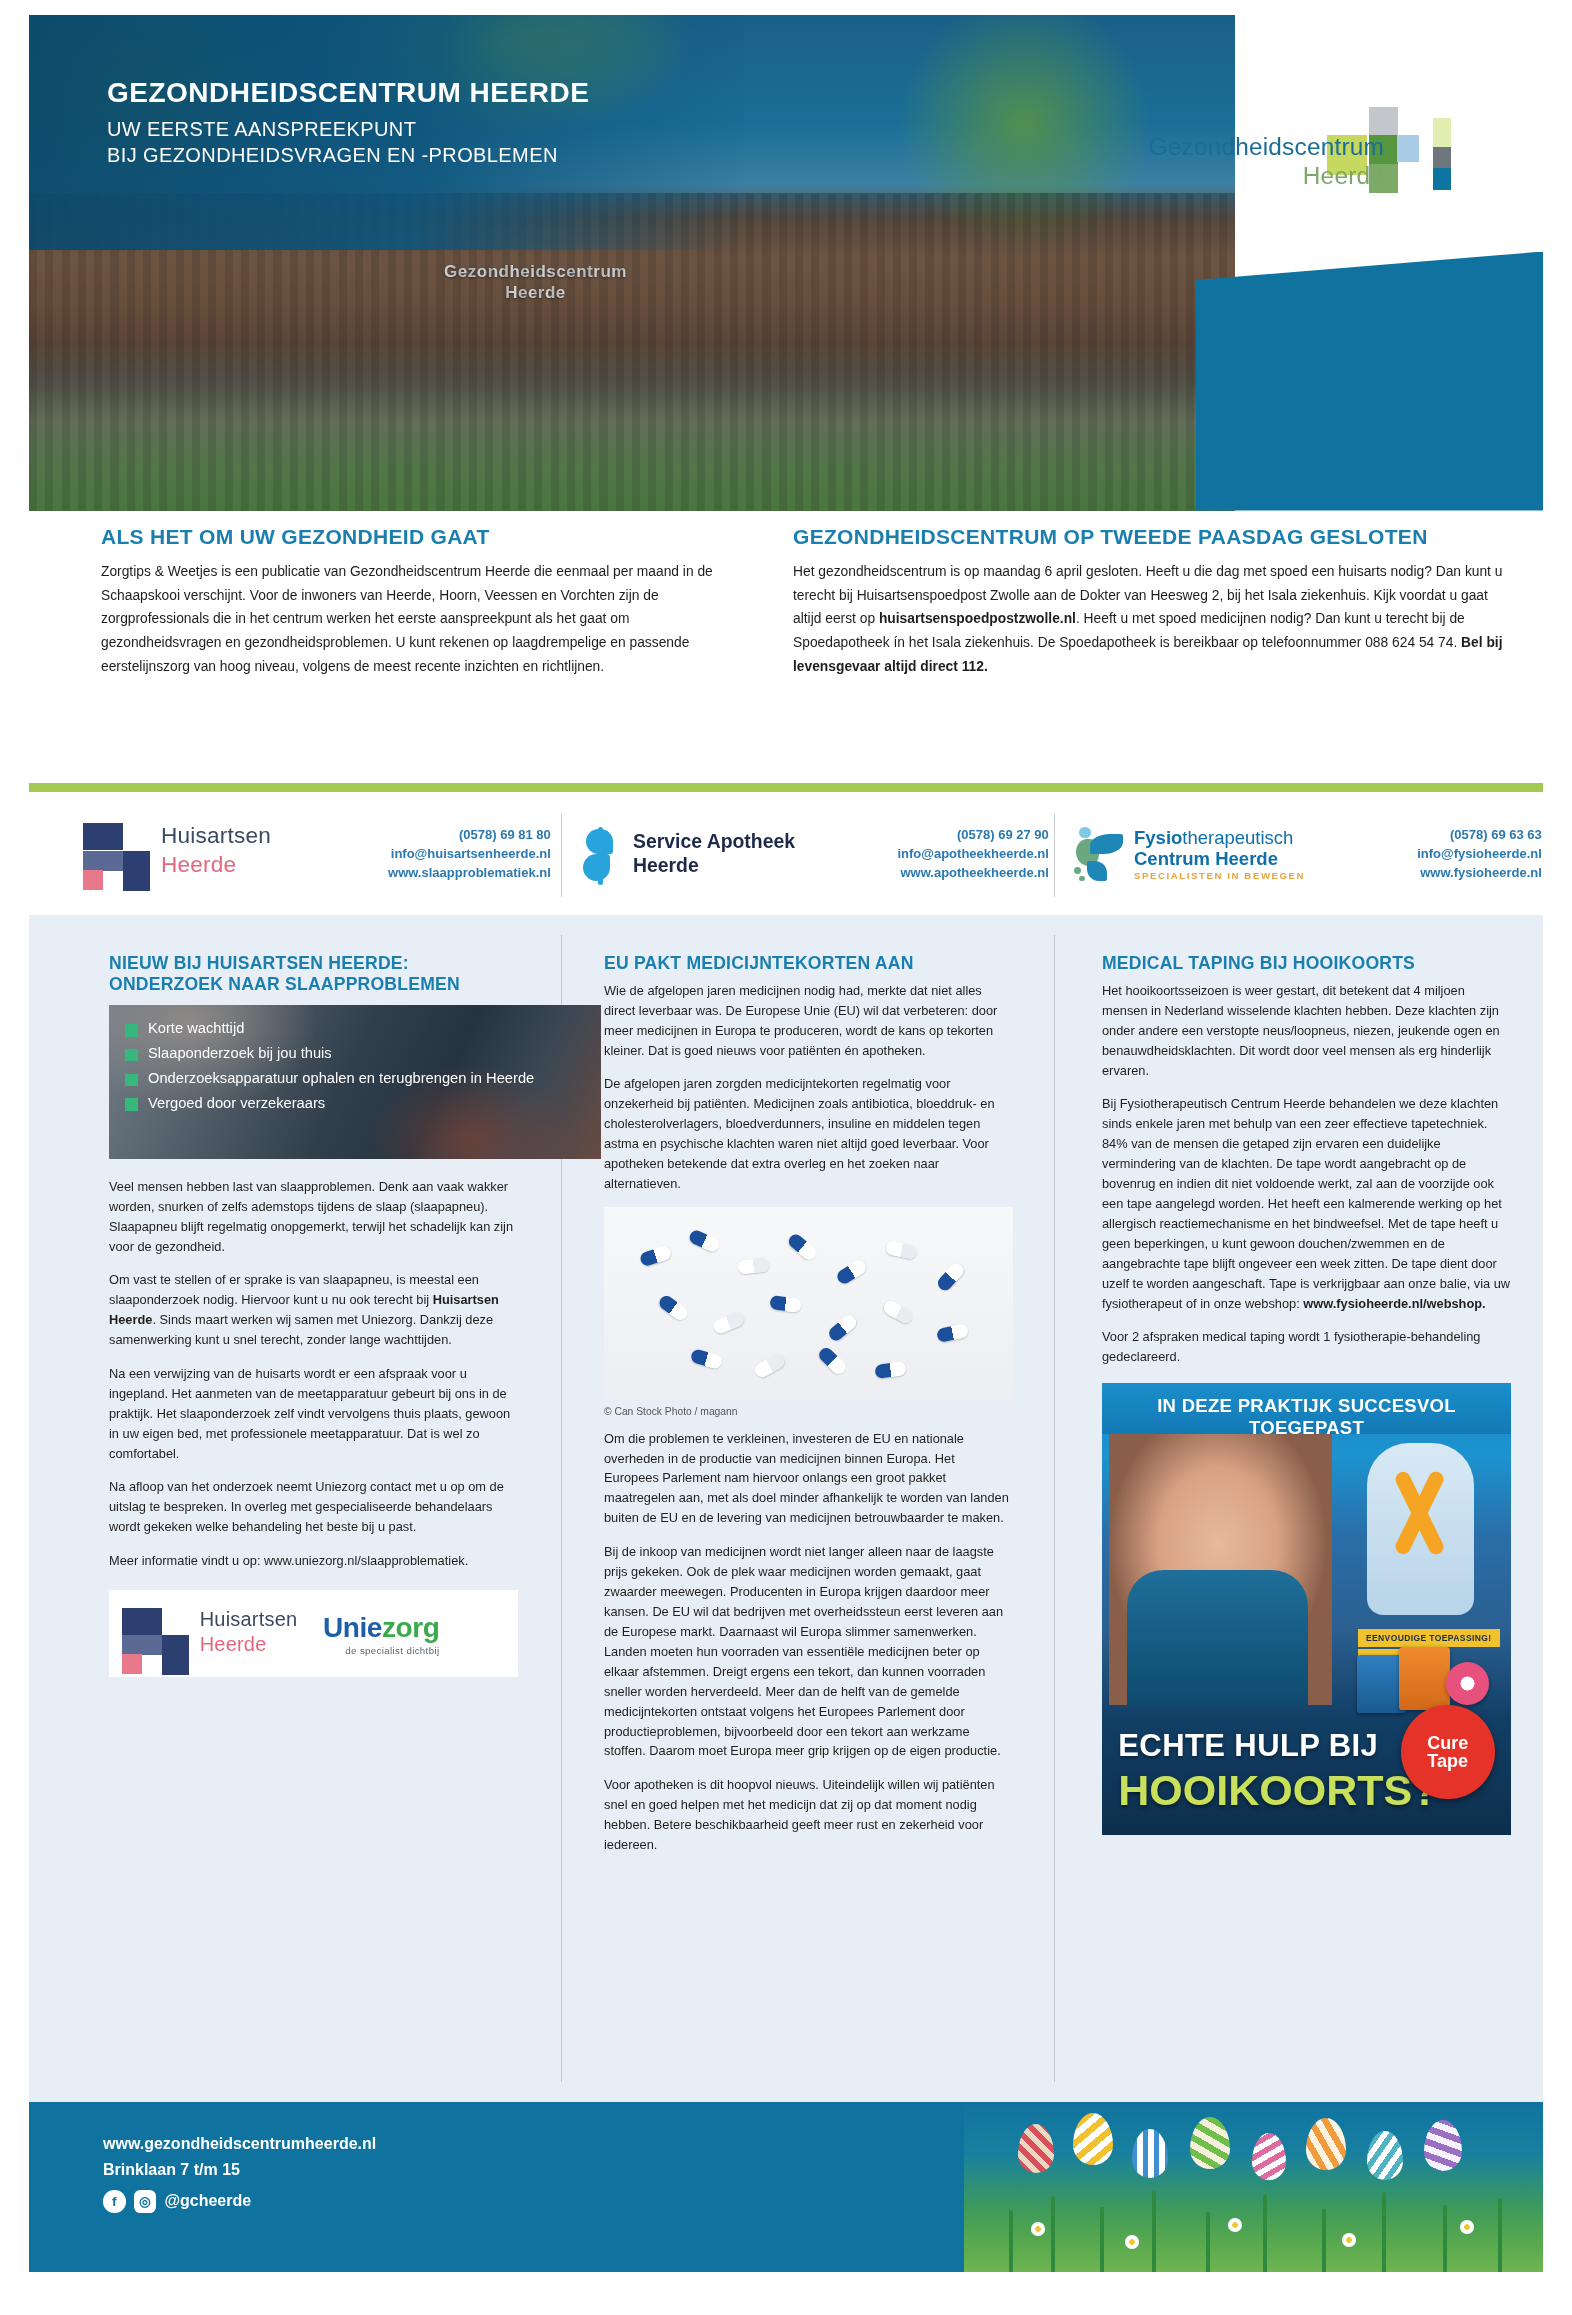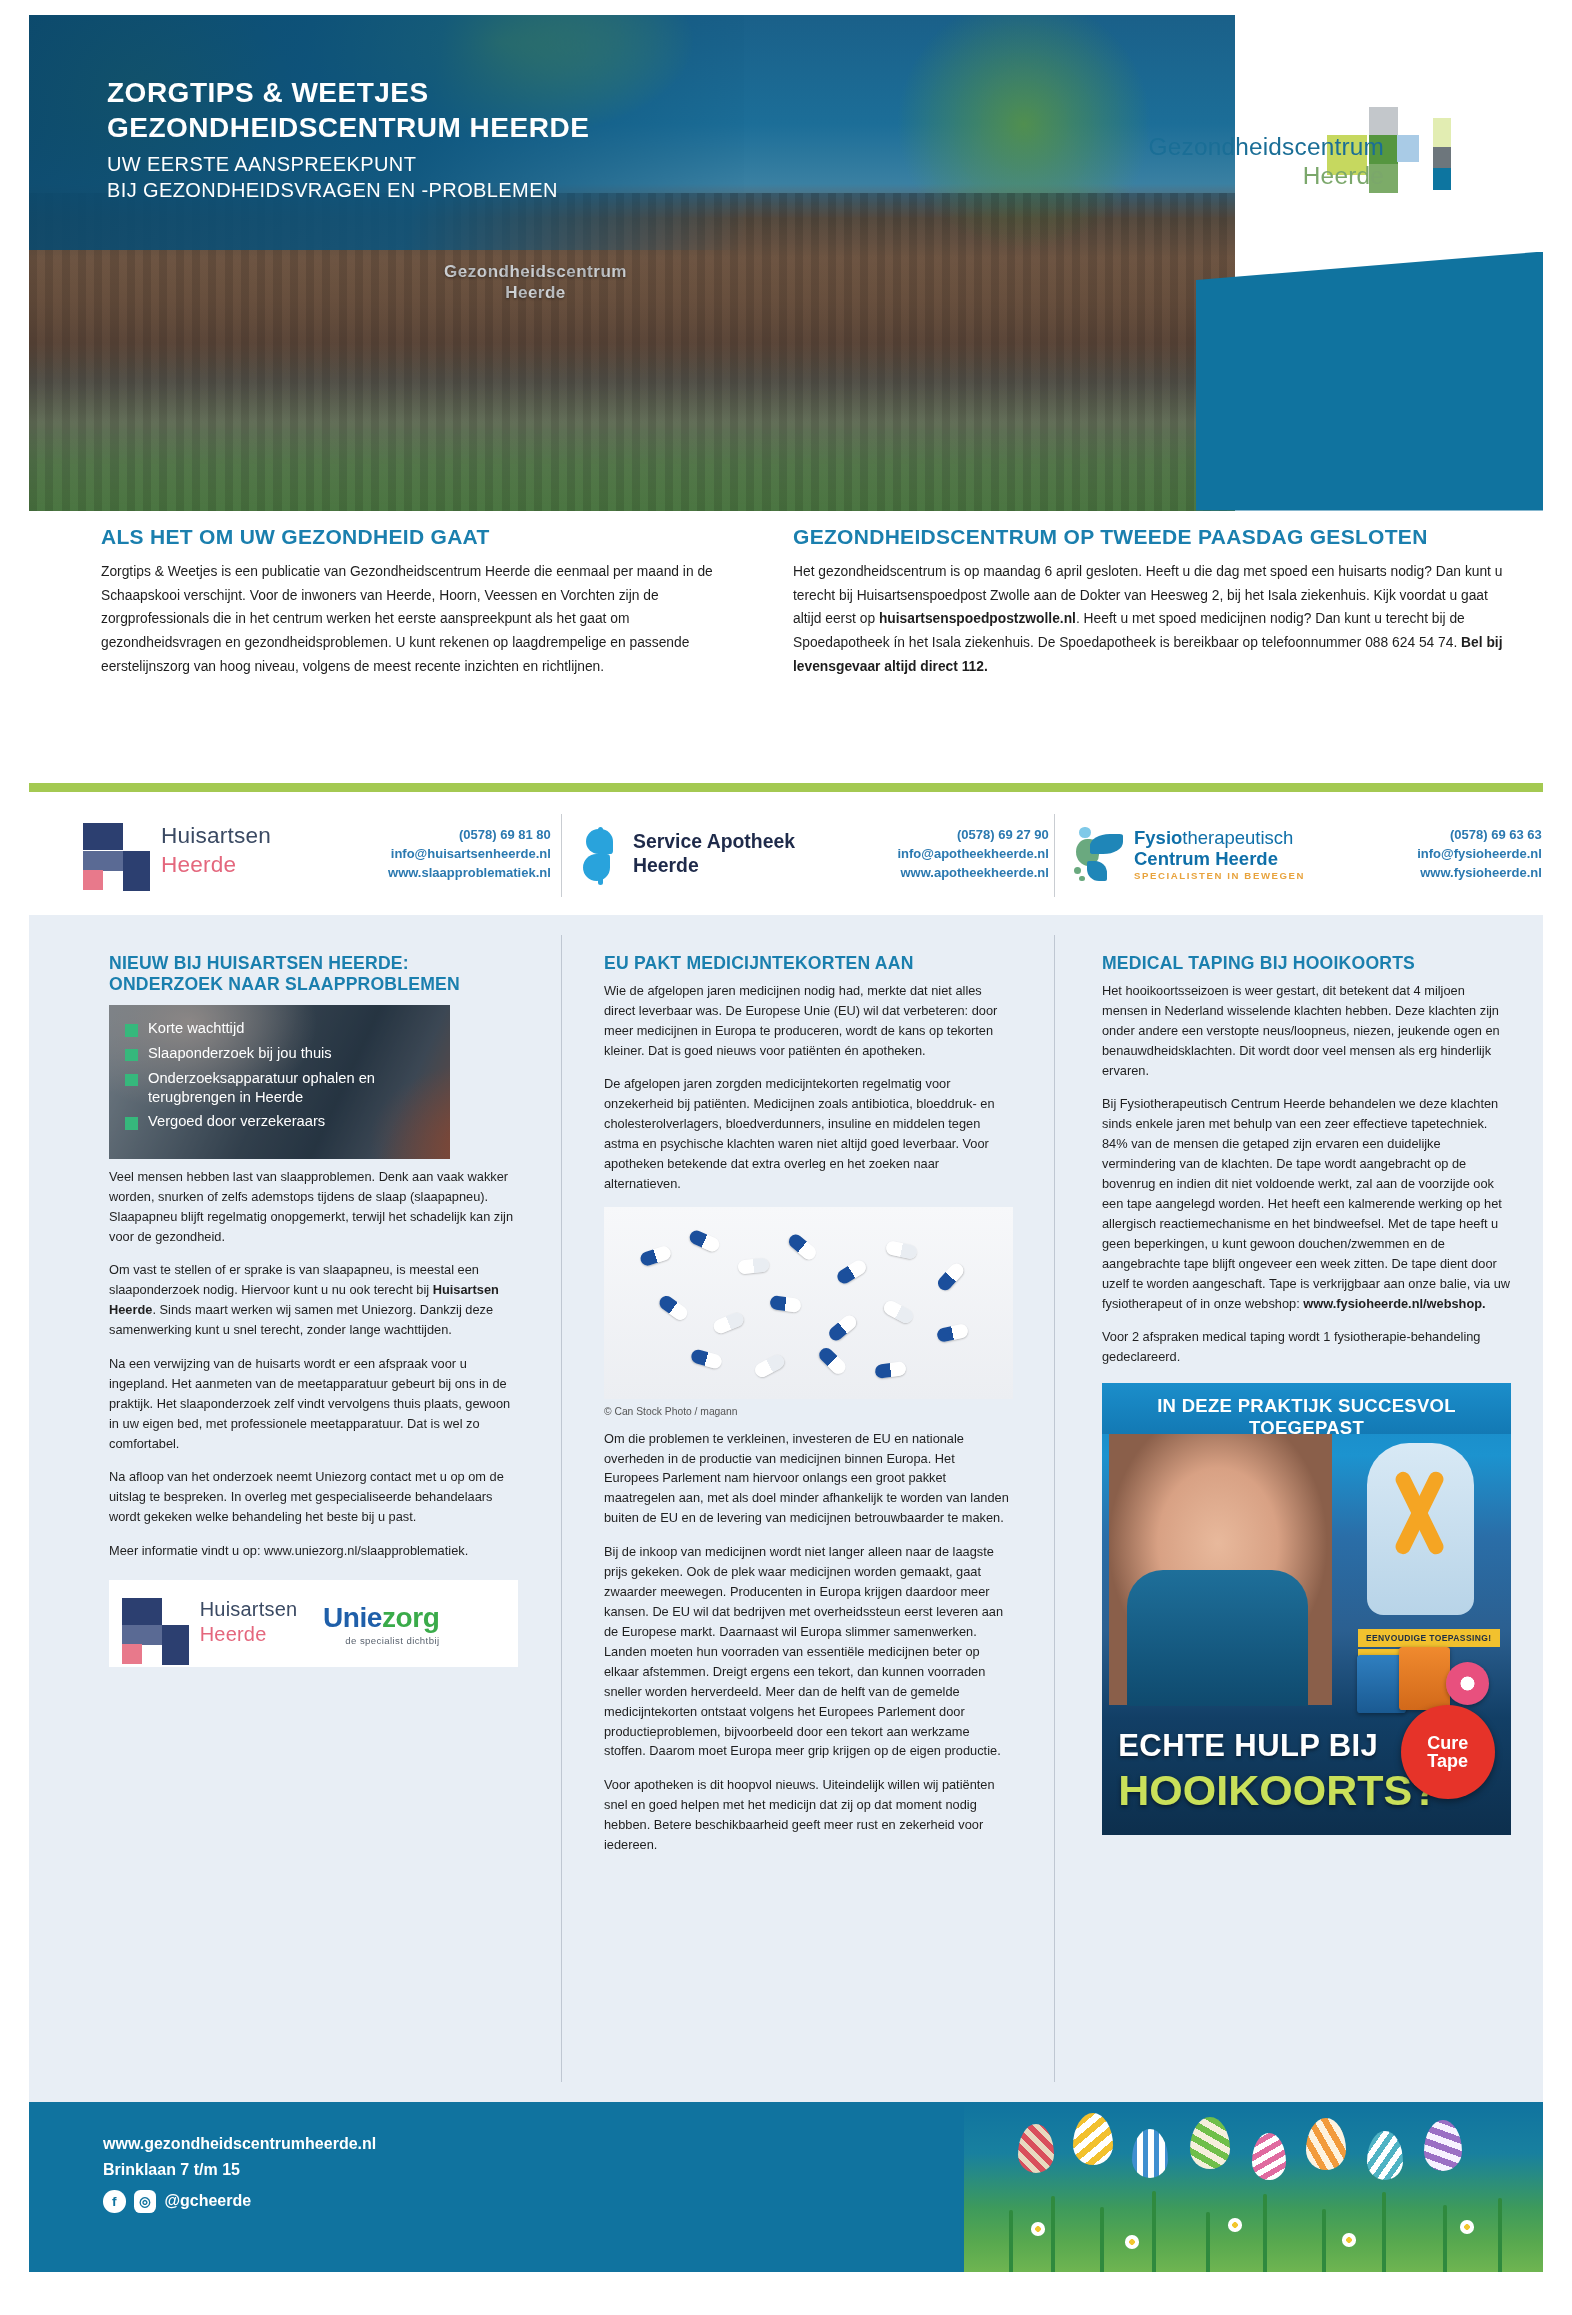--- a/index.html
+++ b/index.html
@@ -110,21 +110,21 @@
   .colA { position: absolute; left: 80px;   top: 38px; width: 409px; }
   .colB { position: absolute; left: 575px;  top: 38px; width: 409px; }
   .colC { position: absolute; left: 1073px; top: 38px; width: 409px; }
   .art-h { color: #1a7fae; font-size: 17.6px; font-weight: 700; line-height: 1.22; letter-spacing: 0.2px; margin-bottom: 6.3px; }
   .art-p { font-size: 12.8px; line-height: 1.56; color: #1f1f1f; margin-bottom: 13.6px; }
   .art-p b { font-weight: 700; }
   .art-p:last-child { margin-bottom: 0; }
 
   
   .sleep-img {
-    position: relative; width: 341px; height: 154px; margin: 9px 0 8px; overflow: hidden;
+    position: relative; width: 492px; height: 154px; margin: 9px 0 18px; overflow: hidden;
     background: linear-gradient(115deg, #9aa3a8 0%, #6e7a82 22%, #3c4a55 48%, #2b3a46 66%, #4a5560 82%, #8a5a46 100%);
   }
   .sleep-img::before{
     content:""; position:absolute; inset:0;
     background: radial-gradient(ellipse 181px 127px at 81px 18px, rgba(215,195,180,.75), rgba(215,195,180,0) 70%),
                 radial-gradient(ellipse 145px 109px at 362px 136px, rgba(200,80,40,.55), rgba(200,80,40,0) 70%);
   }
   .sleep-img::after{ content:""; position:absolute; inset:0; background: rgba(25,40,55,.30); }
   .sleep-list { position: relative; z-index: 2; padding: 14.5px 12.7px 9px 16.3px; }
   .sl-item { display: flex; align-items: flex-start; gap: 10px; margin-bottom: 6.3px; }
@@ -213,21 +213,20 @@
       <div class="hero-bldg-sign">
         <div>Gezondheidscentrum</div>
         <div>Heerde</div>
       </div>
     </div>
     <div class="hero-tint"></div>
     <div class="hero-white-right"></div>
     <div class="hero-blue-block"></div>
 
     <div class="hero-title-wrap">
-      <div class="hero-l1">ZORGTIPS &amp; WEETJES</div>
       <div class="hero-l2">GEZONDHEIDSCENTRUM HEERDE</div>
       <div class="hero-l3">UW EERSTE AANSPREEKPUNT</div>
       <div class="hero-l4">BIJ GEZONDHEIDSVRAGEN EN -PROBLEMEN</div>
     </div>
 
     <div class="gc-logo">
       <div class="sq" style="left:107px;top:33px;width:40px;height:40px;background:#c6d85f;"></div>
       <div class="sq" style="left:149px;top:5.4px;width:29px;height:42px;background:#c3c7cb;"></div>
       <div class="sq" style="left:149px;top:33px;width:29px;height:33px;background:#55963f;"></div>
       <div class="sq" style="left:149px;top:62px;width:29px;height:29px;background:#7cab68;"></div>

